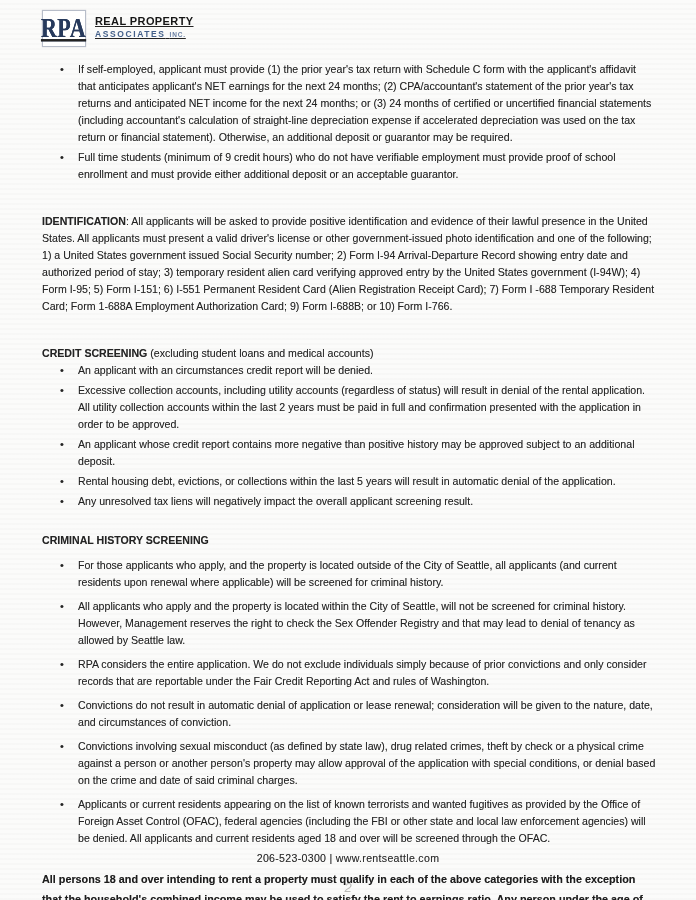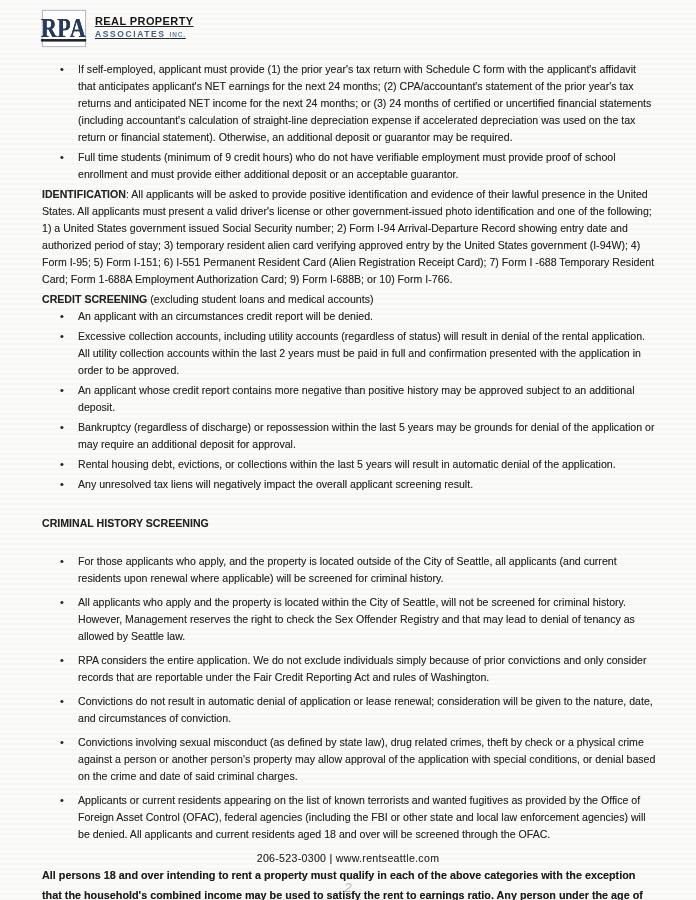--- a/index.html
+++ b/index.html
@@ -68,21 +68,21 @@
     margin: 0 0 3px 0;
   }
   ul.bullets li::before {
     content: "\2022";
     position: absolute;
     left: 18px; top: 0;
     font-size: 11px;
   }
   ul.bullets.spaced li { margin-bottom: 7px; }
 
-  .section { margin-top: 3px; }
+  .section { margin-top: 30px; }
   .section-head { font-weight: bold; }
   .para { margin: 0; }
 
   .closing {
     margin-top: 22px;
     font-weight: bold;
     font-size: 10.8px;
     line-height: 20px;
     color: #1d1d1d;
     text-shadow: 0 0 0.5px rgba(30,30,30,0.45);
@@ -137,28 +137,27 @@
     <div class="section">
       <p class="para body-text"><strong class="section-head">IDENTIFICATION</strong><span>: All applicants will be asked to provide positive identification and evidence of their lawful presence in the United States. All applicants must present a valid driver's license or other government-issued photo identification and one of the following; 1) a United States government issued Social Security number; 2) Form I-94 Arrival-Departure Record showing entry date and authorized period of stay; 3) temporary resident alien card verifying approved entry by the United States government (I-94W); 4) Form I-95; 5) Form I-151; 6) I-551 Permanent Resident Card (Alien Registration Receipt Card); 7) Form I -688 Temporary Resident Card; Form 1-688A Employment Authorization Card; 9) Form I-688B; or 10) Form I-766.</span></p>
     </div>
 
     <div class="section">
       <p class="para body-text"><strong class="section-head">CREDIT SCREENING</strong><span> (excluding student loans and medical accounts)</span></p>
       <ul class="bullets body-text">
         <li>An applicant with an circumstances credit report will be denied.</li>
         <li>Excessive collection accounts, including utility accounts (regardless of status) will result in denial of the rental application. All utility collection accounts within the last 2 years must be paid in full and confirmation presented with the application in order to be approved.</li>
         <li>An applicant whose credit report contains more negative than positive history may be approved subject to an additional deposit.</li>
-        <li>Bankruptcy (regardless of discharge) or repossession within the last 5 years may be grounds for denial of the application or may require an additional deposit for approval.</li>
         <li>Rental housing debt, evictions, or collections within the last 5 years will result in automatic denial of the application.</li>
         <li>Any unresolved tax liens will negatively impact the overall applicant screening result.</li>
       </ul>
     </div>
 
     <div class="section" style="margin-top:22px;">
-      <p class="para body-text" style="margin-bottom:21px;"><strong class="section-head">CRIMINAL HISTORY SCREENING</strong></p>
+      <p class="para body-text" style="margin-bottom:8px;"><strong class="section-head">CRIMINAL HISTORY SCREENING</strong></p>
       <ul class="bullets spaced body-text">
         <li>For those applicants who apply, and the property is located outside of the City of Seattle, all applicants (and current residents upon renewal where applicable) will be screened for criminal history.</li>
         <li>All applicants who apply and the property is located within the City of Seattle, will not be screened for criminal history. However, Management reserves the right to check the Sex Offender Registry and that may lead to denial of tenancy as allowed by Seattle law.</li>
         <li>RPA considers the entire application. We do not exclude individuals simply because of prior convictions and only consider records that are reportable under the Fair Credit Reporting Act and rules of Washington.</li>
         <li>Convictions do not result in automatic denial of application or lease renewal; consideration will be given to the nature, date, and circumstances of conviction.</li>
         <li>Convictions involving sexual misconduct (as defined by state law), drug related crimes, theft by check or a physical crime against a person or another person's property may allow approval of the application with special conditions, or denial based on the crime and date of said criminal charges.</li>
         <li>Applicants or current residents appearing on the list of known terrorists and wanted fugitives as provided by the Office of Foreign Asset Control (OFAC), federal agencies (including the FBI or other state and local law enforcement agencies) will be denied. All applicants and current residents aged 18 and over will be screened through the OFAC.</li>
       </ul>
     </div>
 

